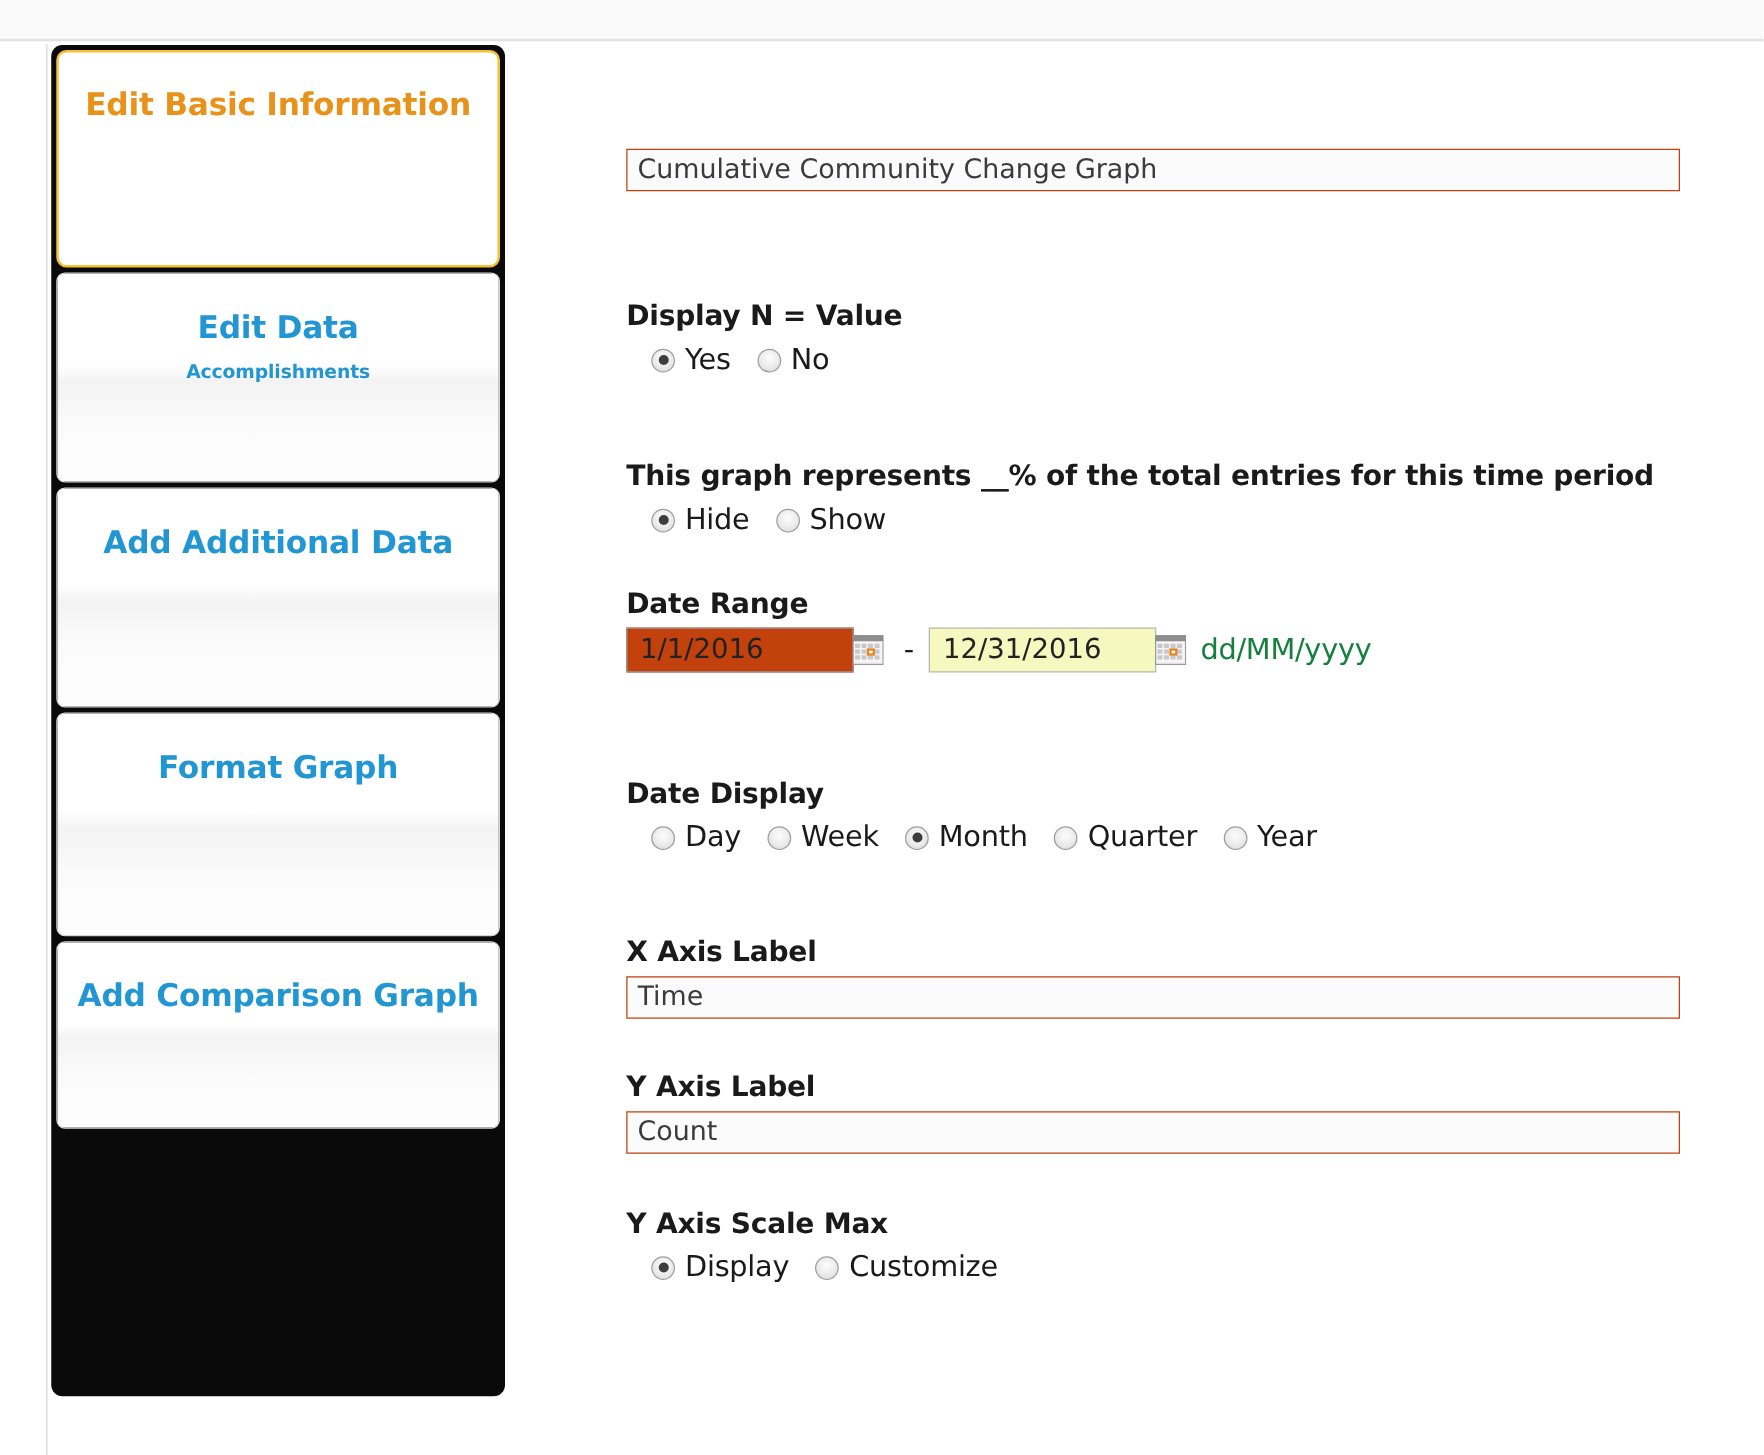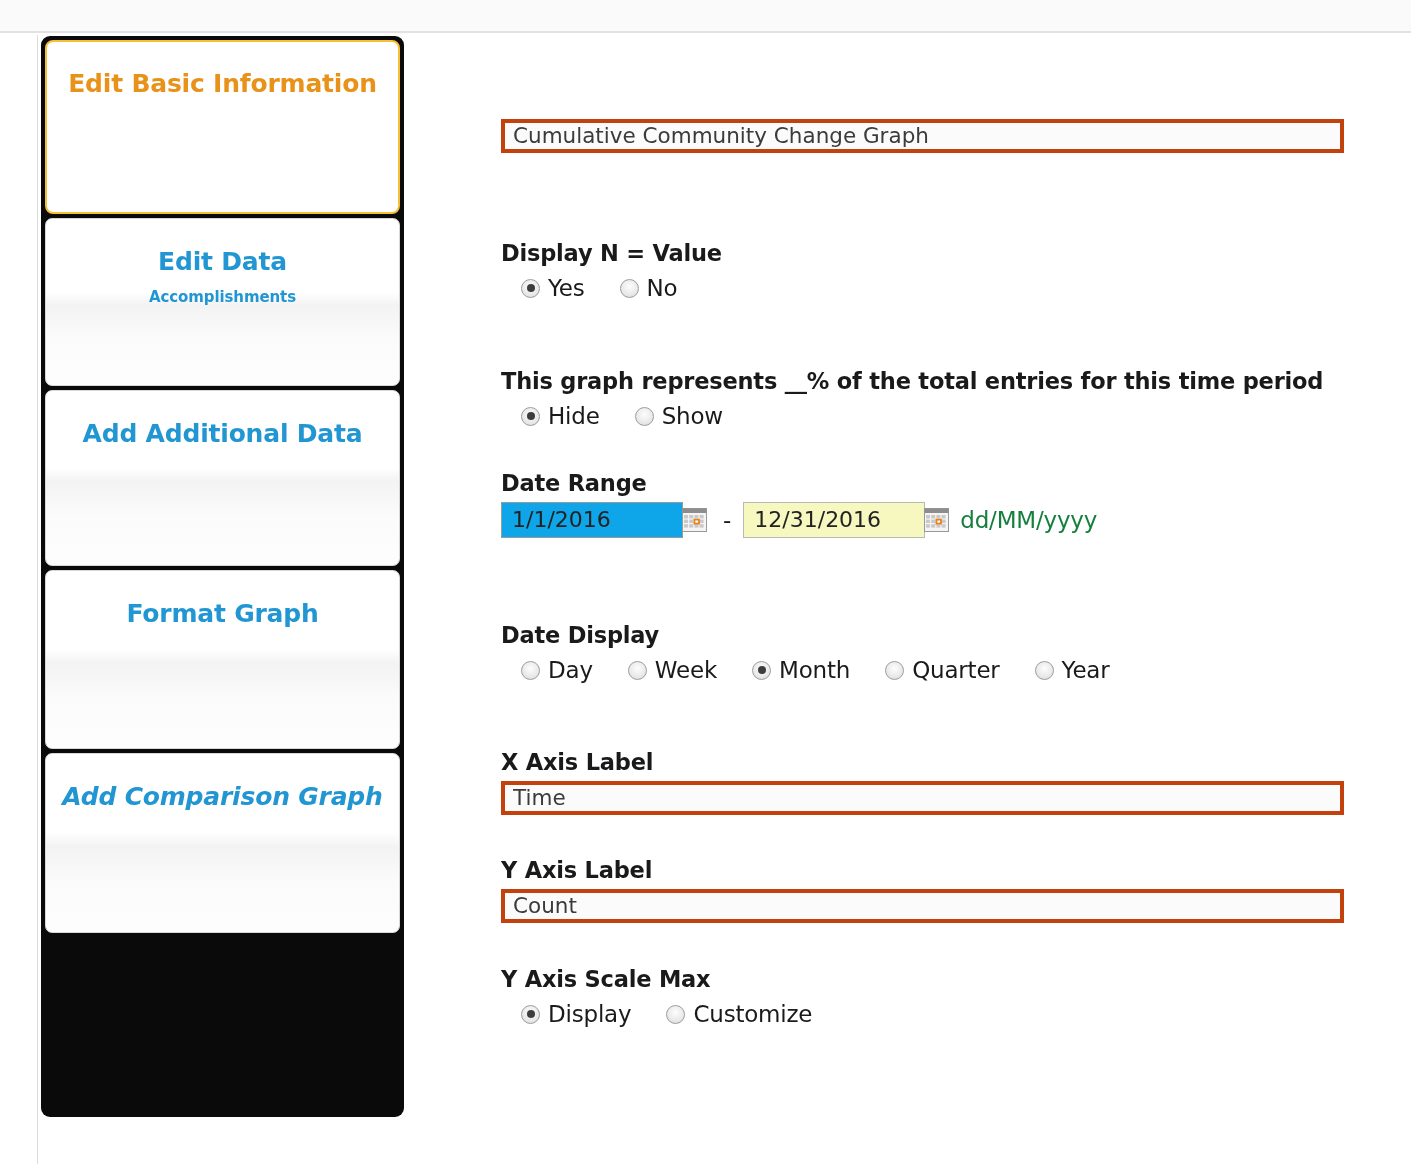--- a/index.html
+++ b/index.html
@@ -58,21 +58,21 @@
   .acc-tab.active {
     background: #ffffff;
     border: 2px solid #f5c032;
     border-radius: 8px;
   }
   .acc-tab.h186 { height: 174px; }
   .acc-tab.h168 { height: 168px; }
   .acc-tab.h176 { height: 176px; }
   .acc-tab.h175 { height: 175px; }
   .acc-tab.h179 { height: 179px; }
-  .acc-tab.h180 { height: 180px; font-style: italic; }
+  .acc-tab.h180 { height: 150px; }
 
   .acc-title {
     text-align: center;
     font-weight: bold;
     font-size: 25px;
     line-height: 35px;
     letter-spacing: -0.2px;
     padding-top: 25px;
     color: #2196d3;
   }
@@ -101,29 +101,29 @@
   .text-input {
     display: block;
     width: 843px;
     height: 34px;
     margin-top: 6px;
     padding: 2px 6px 3px 8px;
     font-family: "DejaVu Sans", "Liberation Sans", sans-serif;
     font-size: 21.5px;
     color: #3b3b3b;
     background: #fbfbfb;
-    border: 4px solid #c2410c;
+    border: 1px solid #c2410c;
     border-radius: 0;
     outline: none;
   }
   .radio-row {
     display: flex;
     align-items: center;
     margin-top: 9px;
-    gap: 14px;
+    gap: 0px;
   }
   .radio-opt {
     display: flex;
     align-items: center;
     margin-right: 21px;
     cursor: default;
   }
   .radio {
     width: 19px; height: 19px;
     border-radius: 50%;
@@ -159,21 +159,21 @@
     display: flex;
     align-items: center;
   }
   .date-input {
     width: 182px;
     height: 36px;
     padding: 2px 6px 3px 10px;
     font-family: "DejaVu Sans", "Liberation Sans", sans-serif;
     font-size: 22px;
     color: #222;
-    background: #0ea5e9;
+    background: #c2410c;
     border: 1px solid #9a9a9a;
     outline: none;
   }
   .date-input.hl { background: #f7f7c0; border-color: #b9b9b9; }
   .cal-icon {
     width: 25px; height: 24px;
     margin-left: -1px;
     flex: none;
     display: block;
   }

